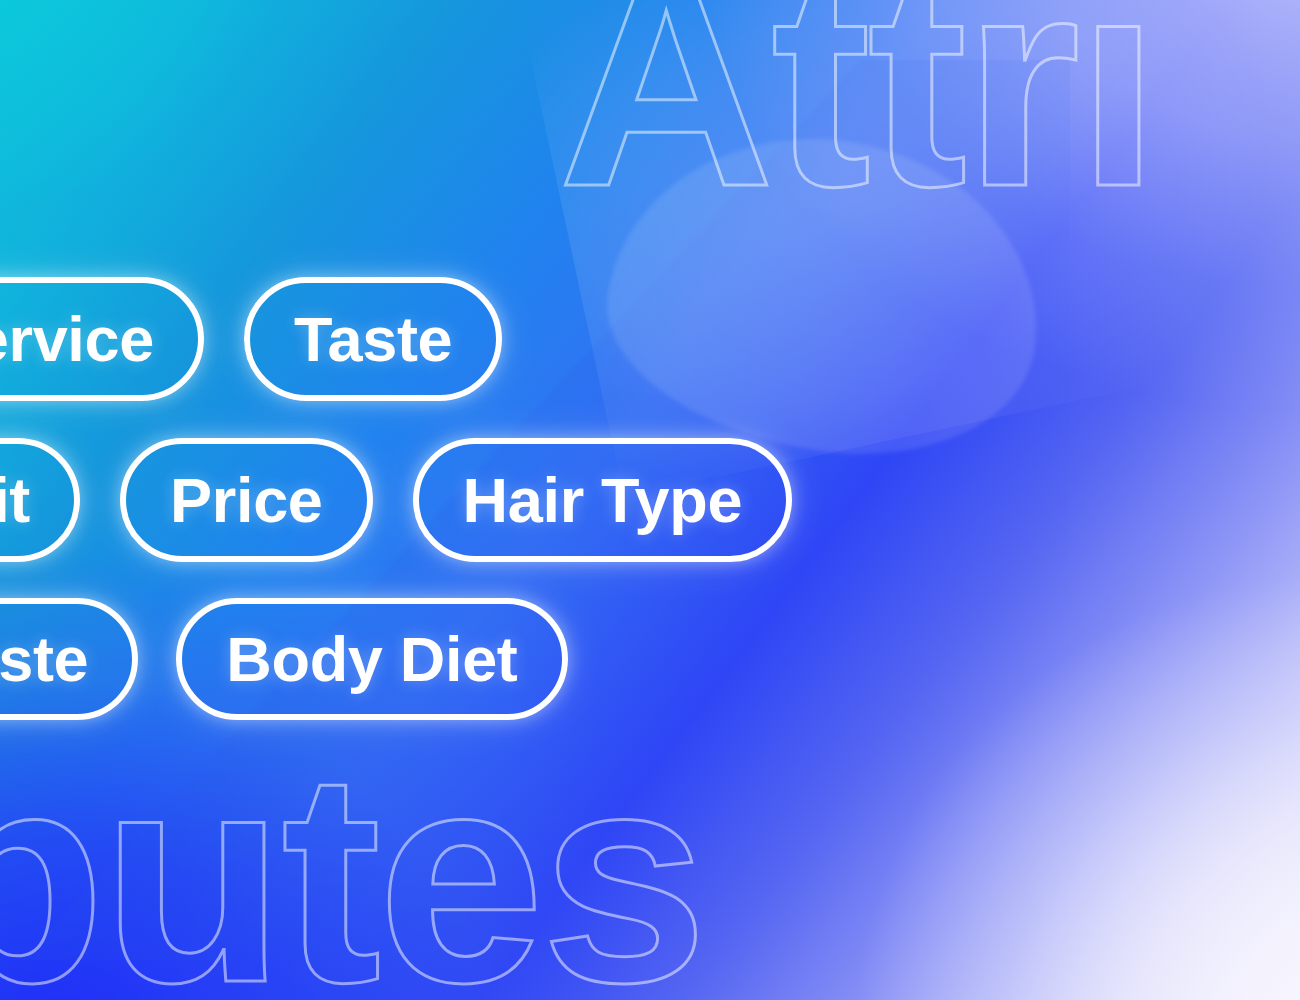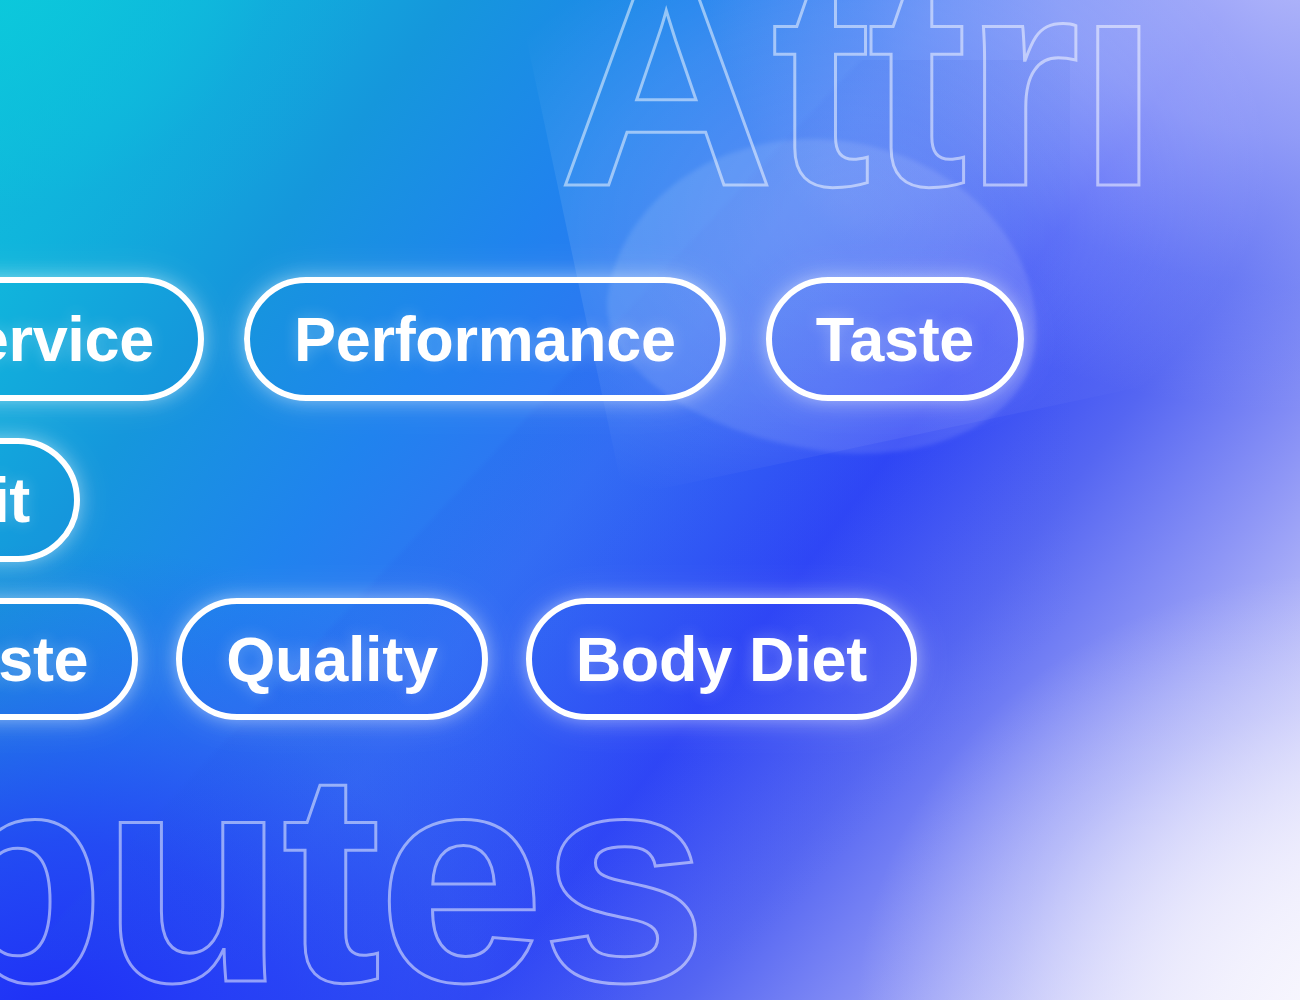--- a/index.html
+++ b/index.html
@@ -203,39 +203,39 @@
   <div class="wordart wordart-top">Attri</div>
   <div class="wordart wordart-bottom">butes</div>
 
   <div class="rows">
 
     <div class="pill-row row-1">
       <div class="pill">
         <span class="pill-label">Service</span>
       </div>
       <div class="pill">
-        <span class="pill-label">Performance</span>
-      </div>
-      <div class="pill">
         <span class="pill-label">Taste</span>
       </div>
     </div>
 
     <div class="pill-row row-2">
       <div class="pill">
         <span class="pill-label">Fit</span>
       </div>
+      <div class="pill">
+        <span class="pill-label">Price</span>
+      </div>
+      <div class="pill">
+        <span class="pill-label">Hair Type</span>
+      </div>
     </div>
 
     <div class="pill-row row-3">
       <div class="pill">
         <span class="pill-label">Taste</span>
-      </div>
-      <div class="pill">
-        <span class="pill-label">Quality</span>
       </div>
       <div class="pill">
         <span class="pill-label">Body Diet</span>
       </div>
     </div>
 
   </div>
 </div>
 
 </body></html>

